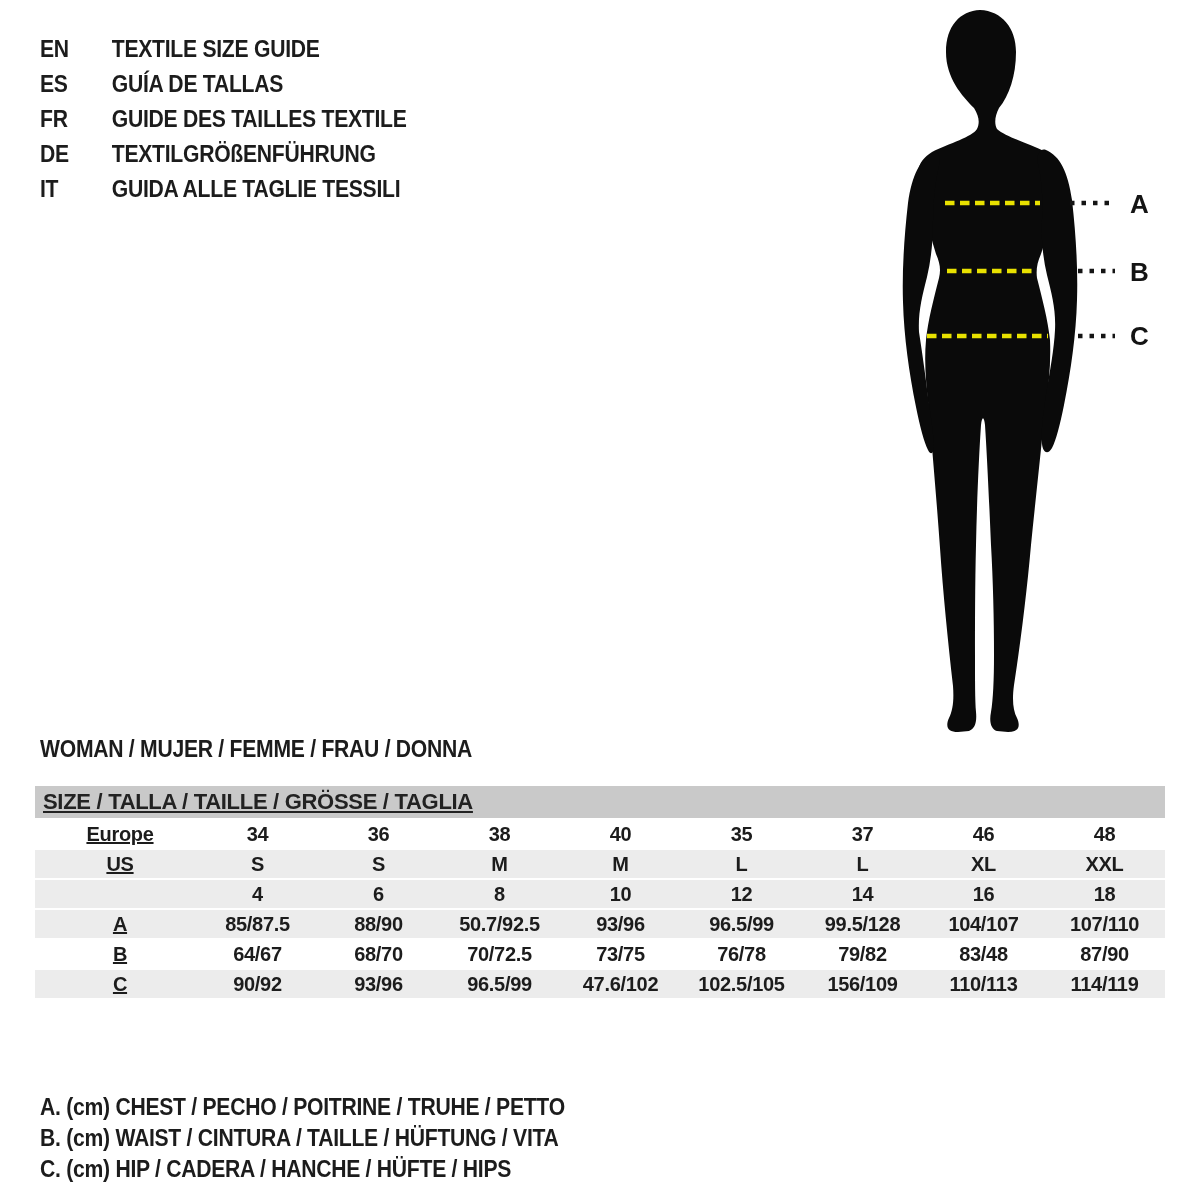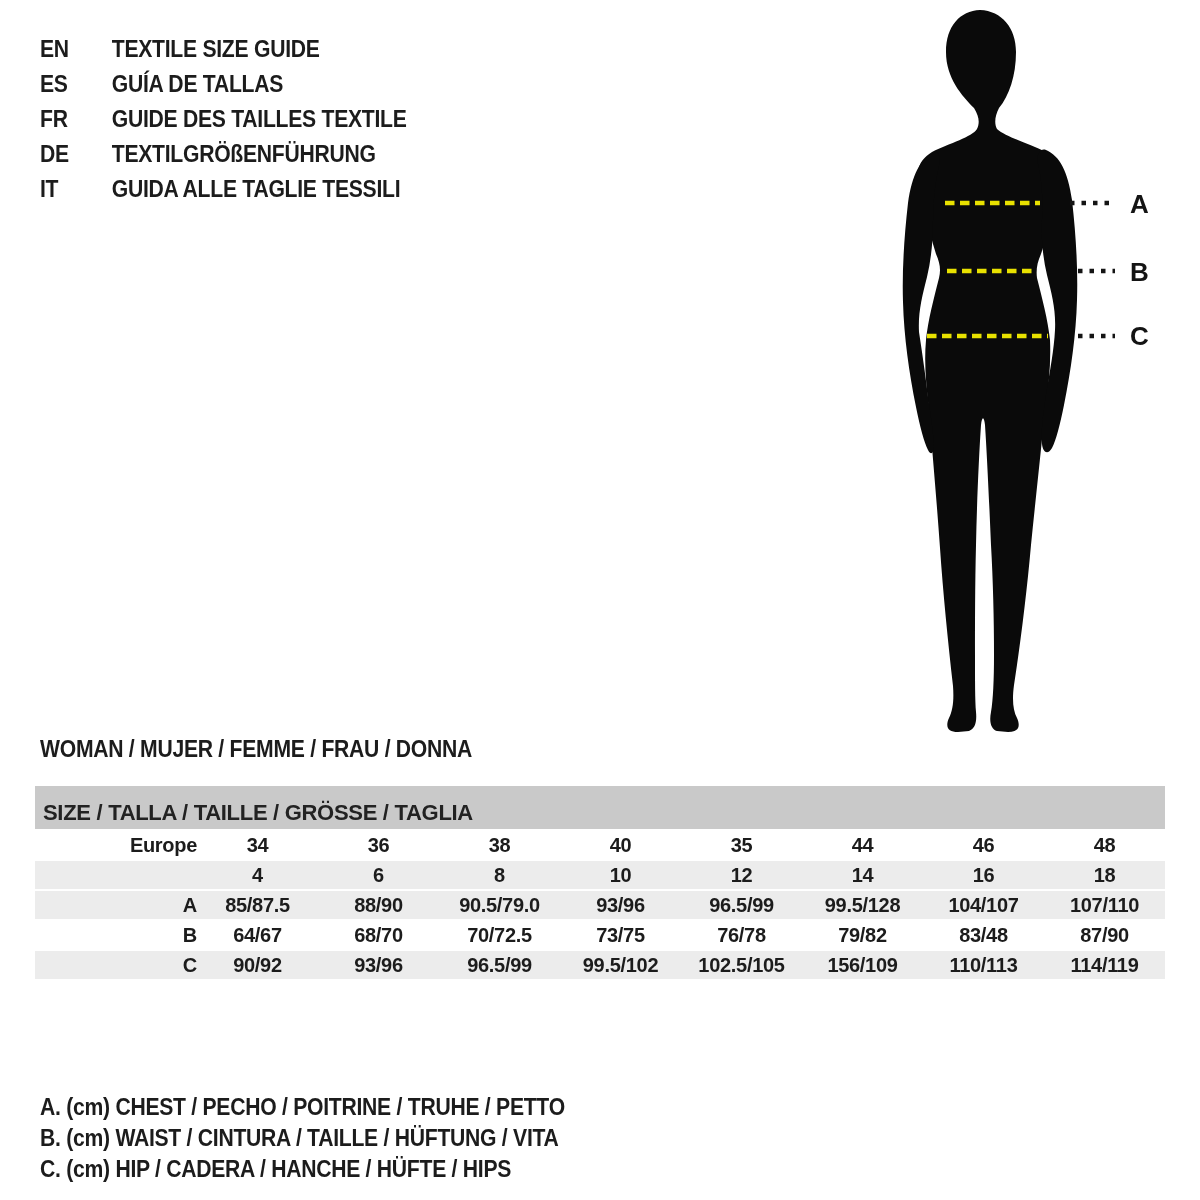--- a/index.html
+++ b/index.html
@@ -31,27 +31,27 @@
 
   
   .size-table {
     position:absolute; left:35px; top:784px; width:1130px;
     border-collapse:separate; border-spacing:0 2px;
     table-layout:fixed;
   }
   .size-table th {
     background:#c9c9c9; text-align:left;
     font-size:22px; font-weight:bold; letter-spacing:-0.3px;
-    height:30px; padding:12px 0 1px 8px; color:#222222;
+    height:30px; padding:1px 0 1px 8px; color:#222222;text-decoration:underline;
   }
   .size-table td {
     font-size:20px; font-weight:bold; letter-spacing:-0.3px;
     text-align:center; height:28px; padding:0;
   }
-  .size-table td.lab { text-align:right; padding-left:8px; }
+  .size-table td.lab { text-align:center; padding-left:8px;text-decoration:underline; }
   .size-table tr.shade td { background:#ececec; }
 
   
   .legend { position:absolute; left:40px; top:1094px; transform:scaleX(0.92); transform-origin:left top; }
   .legend-line { font-size:23px; font-weight:bold; letter-spacing:-0.3px; height:31px; white-space:nowrap; }
 </style>
 </head>
 <body>
 
 <div class="lang-list">
@@ -175,40 +175,51 @@
       <tr>
     <th colspan="9">SIZE / TALLA / TAILLE / GRÖSSE / TAGLIA</th>
   </tr>
   <tr>
     <td class="lab">Europe</td>
     <td>34</td>
     <td>36</td>
     <td>38</td>
     <td>40</td>
     <td>35</td>
-    <td>44</td>
+    <td>37</td>
     <td>46</td>
     <td>48</td>
+  </tr>
+  <tr class="shade">
+    <td class="lab">US</td>
+    <td>S</td>
+    <td>S</td>
+    <td>M</td>
+    <td>M</td>
+    <td>L</td>
+    <td>L</td>
+    <td>XL</td>
+    <td>XXL</td>
   </tr>
   <tr class="shade">
     <td class="lab"></td>
     <td>4</td>
     <td>6</td>
     <td>8</td>
     <td>10</td>
     <td>12</td>
     <td>14</td>
     <td>16</td>
     <td>18</td>
   </tr>
   <tr class="shade">
     <td class="lab">A</td>
     <td>85/87.5</td>
     <td>88/90</td>
-    <td>90.5/79.0</td>
+    <td>50.7/92.5</td>
     <td>93/96</td>
     <td>96.5/99</td>
     <td>99.5/128</td>
     <td>104/107</td>
     <td>107/110</td>
   </tr>
   <tr>
     <td class="lab">B</td>
     <td>64/67</td>
     <td>68/70</td>
@@ -217,21 +228,21 @@
     <td>76/78</td>
     <td>79/82</td>
     <td>83/48</td>
     <td>87/90</td>
   </tr>
   <tr class="shade">
     <td class="lab">C</td>
     <td>90/92</td>
     <td>93/96</td>
     <td>96.5/99</td>
-    <td>99.5/102</td>
+    <td>47.6/102</td>
     <td>102.5/105</td>
     <td>156/109</td>
     <td>110/113</td>
     <td>114/119</td>
   </tr>
 </tbody>
   </table>
 
 <div class="legend">
   <div class="legend-line">A. (cm) CHEST / PECHO / POITRINE / TRUHE / PETTO</div>

